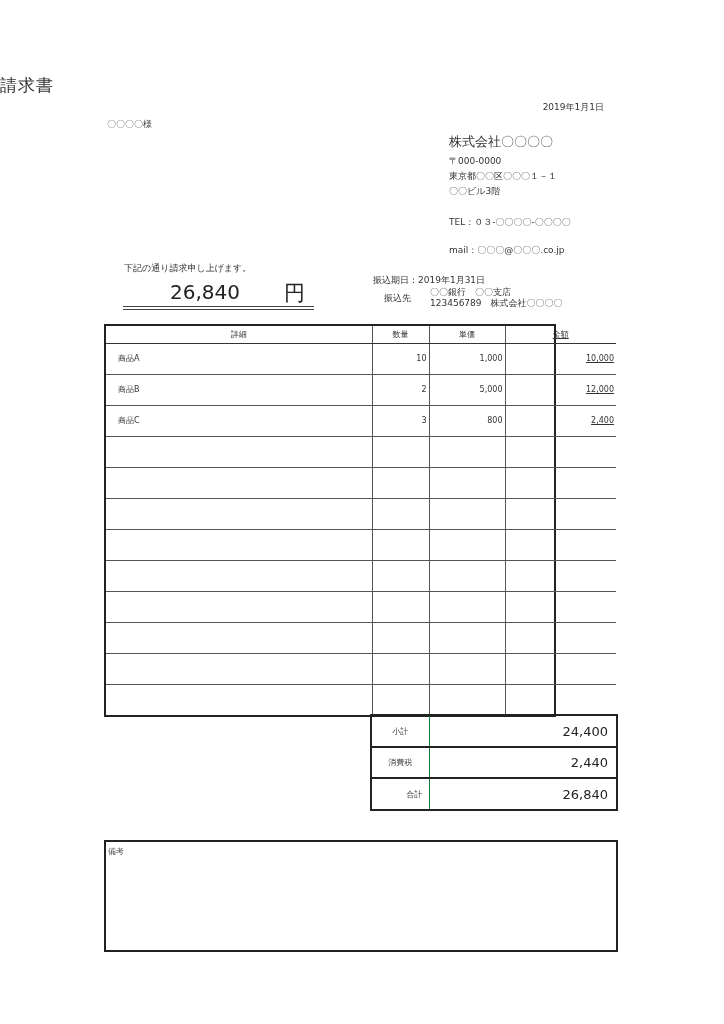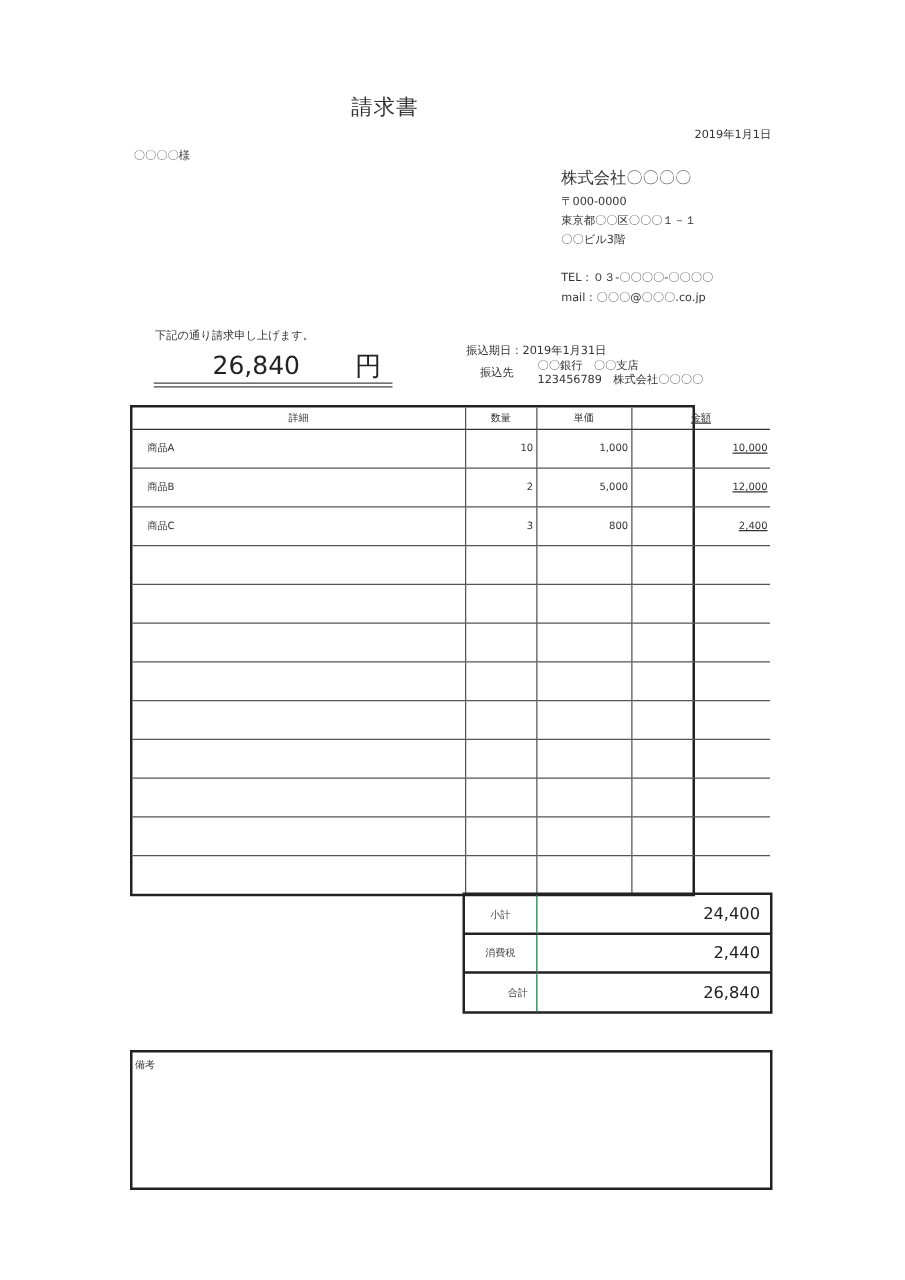--- a/index.html
+++ b/index.html
@@ -1,21 +1,21 @@
 <!DOCTYPE html>
 <html><head>
   <meta charset="utf-8">
   <style>
     * { box-sizing: border-box; margin: 0; padding: 0; }
     html, body { width: 724px; height: 1024px; background: #ffffff; }
     body { position: relative; font-family: "DejaVu Sans", "Liberation Sans", sans-serif; color: #333333; overflow: hidden; }
     .abs { position: absolute; white-space: nowrap; }
 
-    .title { left: 0; width: 616px; top: 74px; text-align: center; font-size: 17px; letter-spacing: 1px; color: #333; }
-    .issue-date { right: 107px; top: 101px; font-size: 9px; color: #333; text-align: center; }
+    .title { left: 0; width: 616px; top: 74px; text-align: left; font-size: 17px; letter-spacing: 1px; color: #333; }
+    .issue-date { right: 120px; top: 101px; font-size: 9px; color: #333; text-align: center; }
     .recipient { left: 107px; top: 118px; font-size: 9px; color: #444; }
 
     .company-name { left: 449px; top: 133px; font-size: 13px; color: #333; }
     .company-line { left: 449px; font-size: 9px; color: #333; }
 
     .intro { left: 124px; top: 262px; font-size: 9px; color: #333; }
     .amount { left: 170px; top: 280px; font-size: 20px; color: #222; }
     .yen { left: 284px; top: 279px; font-size: 21px; color: #222; }
     .amount-underline { left: 123px; top: 306px; width: 191px; height: 4px; border-top: 1px solid #444; border-bottom: 1px solid #444; }
 
@@ -54,21 +54,21 @@
 <div class="abs title">請求書</div>
 <div class="abs issue-date">2019年1月1日</div>
 <div class="abs recipient">〇〇〇〇様</div>
 
 <div>
   <div class="abs company-name">株式会社〇〇〇〇</div>
   <div class="abs company-line" style="top:155px">〒000-0000</div>
   <div class="abs company-line" style="top:170px">東京都〇〇区〇〇〇１－１</div>
   <div class="abs company-line" style="top:185px">〇〇ビル3階</div>
   <div class="abs company-line" style="top:216px">TEL：０３-〇〇〇〇-〇〇〇〇</div>
-  <div class="abs company-line" style="top:232px">mail：〇〇〇@〇〇〇.co.jp</div>
+  <div class="abs company-line" style="top:244px">mail：〇〇〇@〇〇〇.co.jp</div>
 </div>
 
 <div>
   <div class="abs intro">下記の通り請求申し上げます。</div>
   <div class="abs amount">26,840</div>
   <div class="abs yen">円</div>
   <div class="abs amount-underline"></div>
 </div>
 
 <div>

